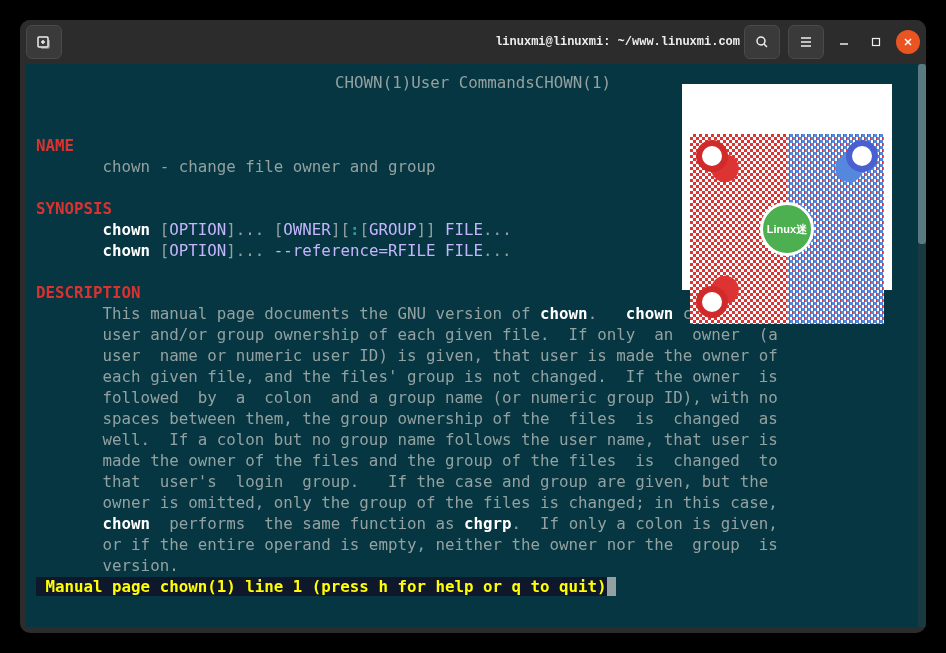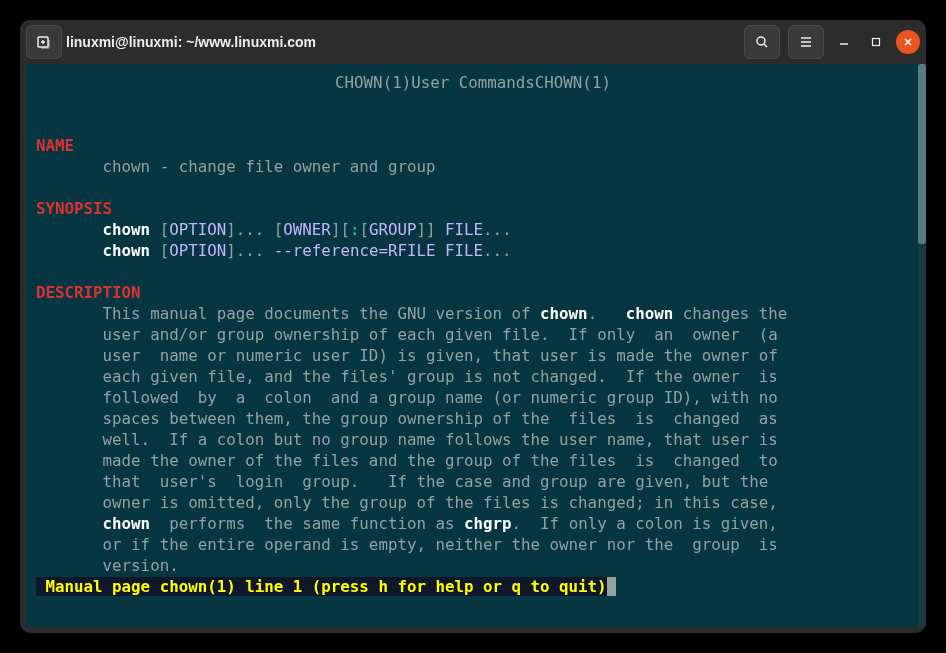--- a/index.html
+++ b/index.html
@@ -36,25 +36,25 @@
     border-radius: 6px;
     background: #3a3a3a;
     display: flex;
     align-items: center;
     justify-content: center;
     color: #eee;
     border: 1px solid #4a4a4a;
   }
   .tb-title {
     flex: 1;
-    text-align: left;
+    text-align: right;
     color: #eee;
-    font-family: Liberation Sans, sans-serif;
+    font-family: Liberation Mono, monospace;
     font-weight: 600;
-    font-size: 14px;
+    font-size: 12px;
   }
   .tb-right { display: flex; gap: 8px; align-items: center; }
   .win-ctrl {
     width: 24px; height: 24px;
     border-radius: 50%;
     display: flex; align-items: center; justify-content: center;
     color: #eee;
     font-size: 12px;
   }
   .win-close { background: #e95420; }
@@ -217,18 +217,26 @@
 <span>       <span>followed  by  a  colon  and a group name (or numeric group ID), with no</span></span>
 <span>       <span>spaces between them, the group ownership of the  files  is  changed  as</span></span>
 <span>       <span>well.  If a colon but no group name follows the user name, that user is</span></span>
 <span>       <span>made the owner of the files and the group of the files  is  changed  to</span></span>
 <span>       <span>that  user's  login  group.   If the case and group are given, but the</span></span>
 <span>       <span>owner is omitted, only the group of the files is changed; in this case,</span></span>
 <span>       <span class="bold-cmd">chown</span><span>  performs  the same function as </span><span class="bold-cmd">chgrp</span><span>.  If only a colon is given,</span></span>
 <span>       <span>or if the entire operand is empty, neither the owner nor the  group  is</span></span>
 <span>       <span>version.</span></span>
 <span class="status"> Manual page chown(1) line 1 (press h for help or q to quit)</span><span class="cursor"> </span>
+<div class="qr">
+  <div class="qr-inner">
+    <div class="qr-ring tl"></div>
+    <div class="qr-ring tr"></div>
+    <div class="qr-ring bl"></div>
+    <div class="qr-center">Linux迷</div>
+  </div>
+</div>
 </div>
 
   <div class="scrollbar">
     <div class="scroll-thumb"></div>
   </div>
 </div>
 
 </body></html>

